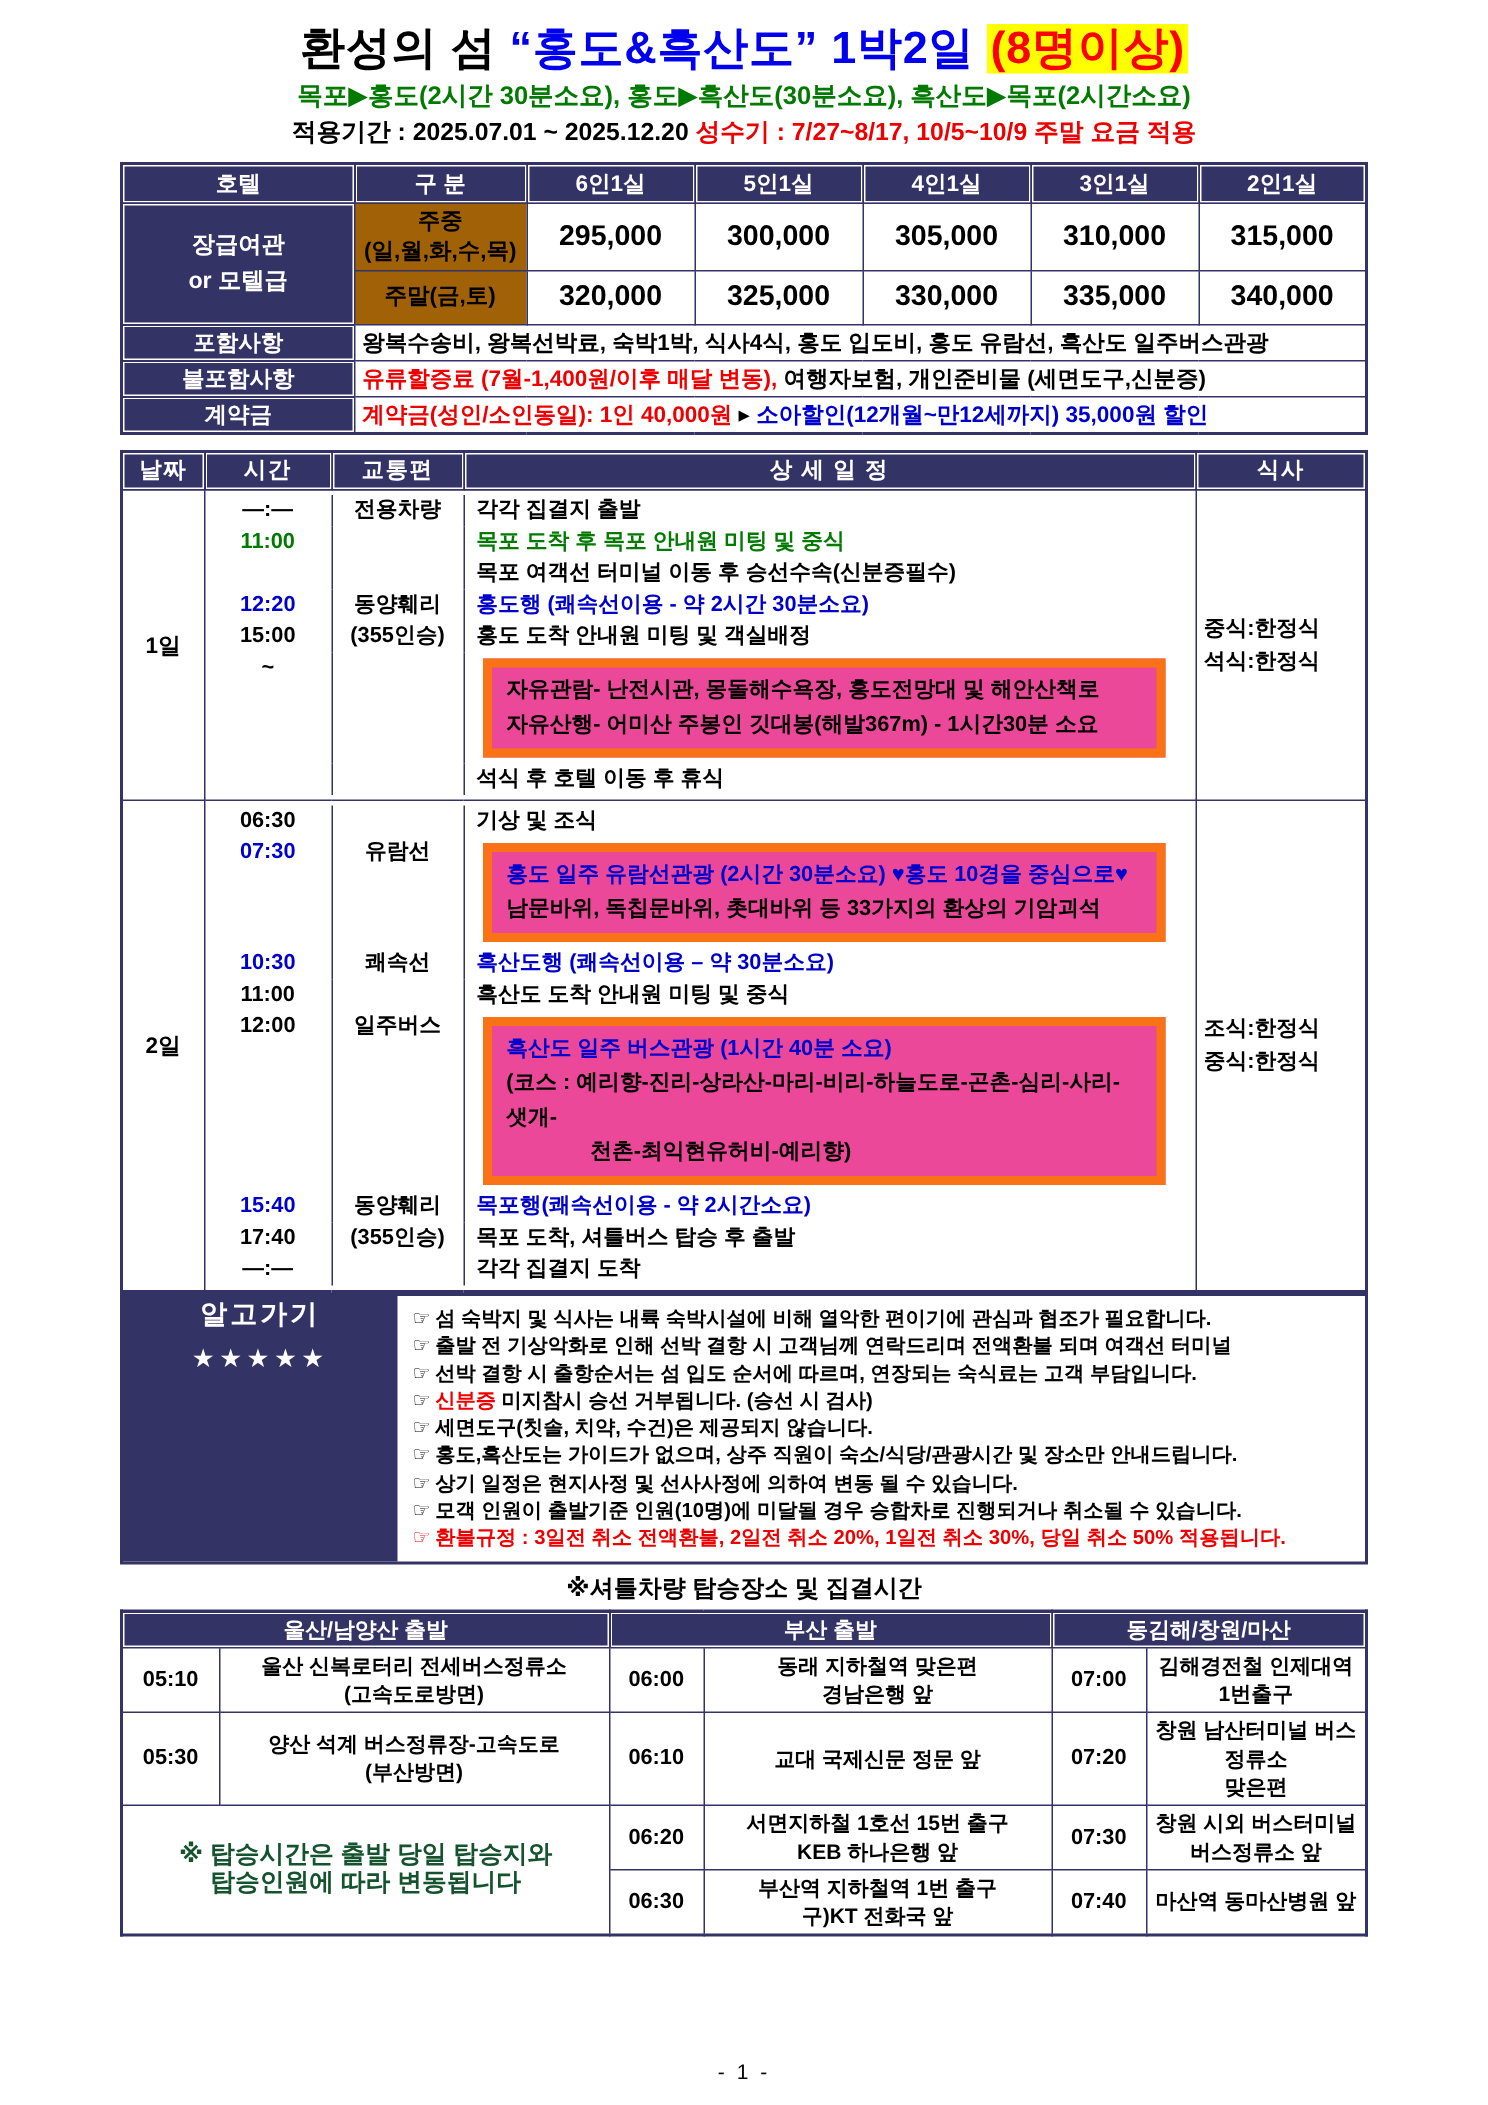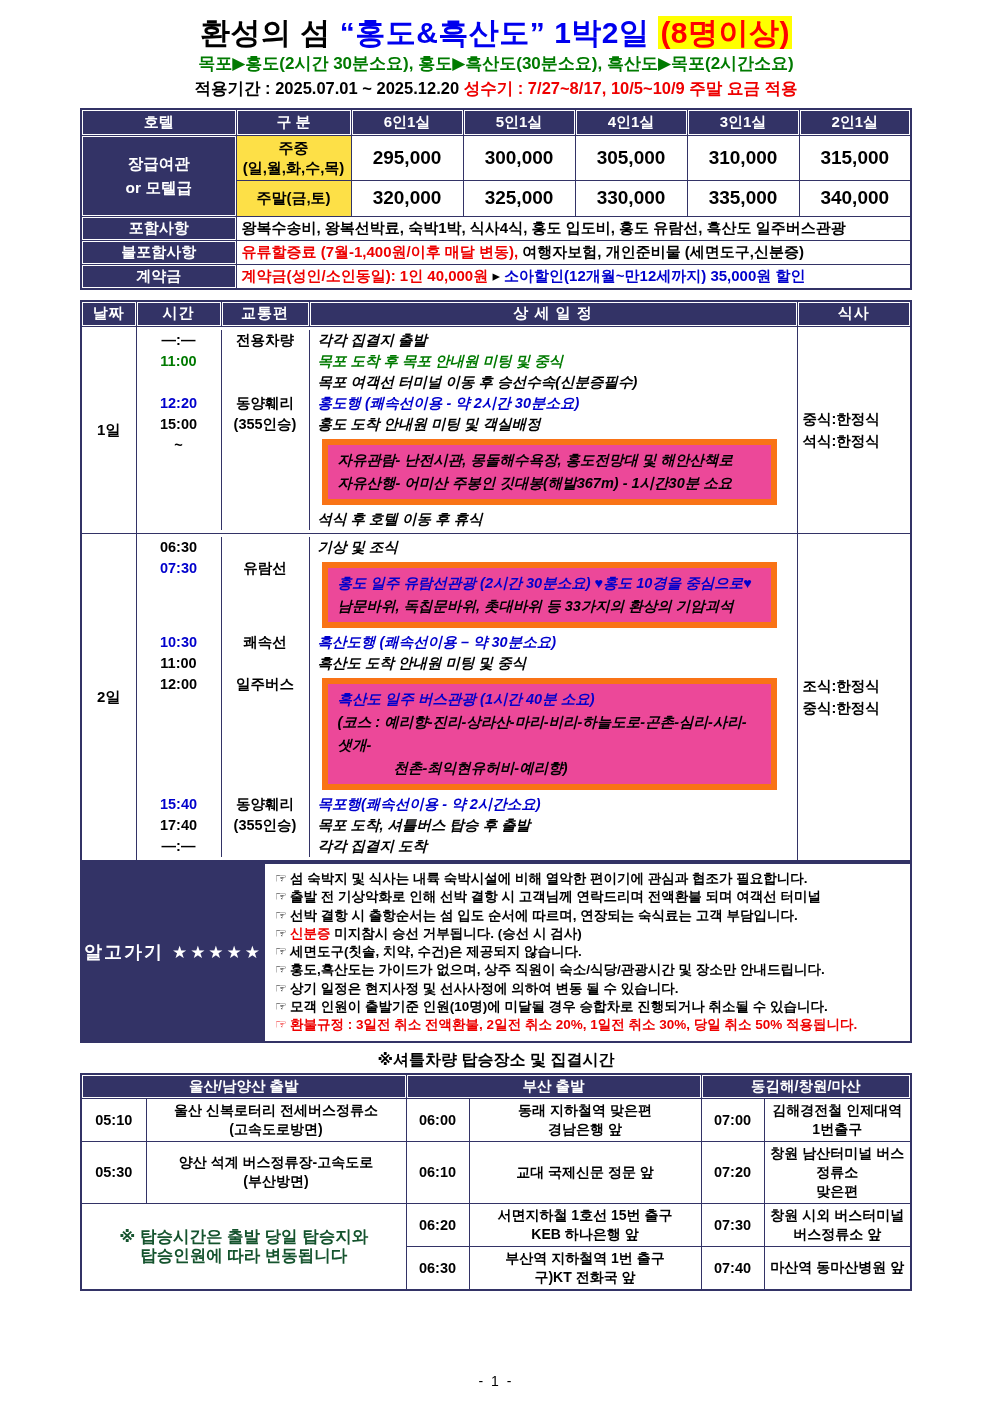--- a/index.html
+++ b/index.html
@@ -17,45 +17,45 @@
 
   
   table.tb { width:100%; border-collapse:collapse; border:2px solid #333366; table-layout:fixed; }
   table.tb th, table.tb td { border:1px solid #333366; padding:2px 5px; }
   .navy { background:#333366; color:#fff; box-shadow:inset 0 0 0 1px #ffffff; text-align:center; }
 
   
   .ptab { margin-top:8px; font-size:15px; }
   .ptab th { font-size:15px; font-weight:700; height:26px; }
   .price-cell { text-align:center; font-size:19px; font-weight:800; }
-  .gubun { background:#fde047; text-align:center; line-height:20px; }
+  .gubun { background:#a16207; text-align:center; line-height:20px; }
   .hotel-cell { font-size:15.5px; line-height:24px; }
   .info-cell { font-size:15px; padding:4px 4px 4px 10px; }
   .red { color:#EE0000; } .blue { color:#0000CC; } .green { color:#007A00; }
 
   
   .itab { margin-top:10px; font-size:14.5px; }
   .itab th { height:26px; font-size:15px; letter-spacing:1px; }
   .itab td { vertical-align:top; }
   .date-cell { text-align:center; vertical-align:middle !important; font-size:15px; }
   .meal-cell { vertical-align:middle !important; padding-left:8px; font-size:14.5px; }
   .meal-cell div { line-height:22px; }
   .day-cell { padding:0 !important; }
   .day-lines { padding:3px 0 3px 0; }
   .it-line { display:flex; align-items:stretch; min-height:21px; line-height:21px; }
   .it-time { flex:0 0 85px; border-right:1px solid #333366; text-align:center; }
   .it-tr   { flex:0 0 88px; border-right:1px solid #333366; text-align:center; }
-  .it-dt   { flex:1 1 auto; padding:0 8px; min-width:0;font-style:italic; }
+  .it-dt   { flex:1 1 auto; padding:0 8px; min-width:0; }
   .ibox { border:6px solid #f97316; background:#ec4899; margin:4px 12px 4px 4px; padding:4px 10px; }
   .ibox div { line-height:23px; }
   .indent { padding-left:56px; }
 
   
   .notes { display:flex; border:2px solid #333366; margin-top:0; }
-  .notes-left { flex:0 0 183px; background:#333366; color:#fff; display:flex; justify-content:center; align-items:center; gap:8px; }
+  .notes-left { flex:0 0 183px; background:#333366; color:#fff; display:flex; flex-direction:column; justify-content:flex-start; align-items:center; gap:8px; }
   .notes-label { font-size:18px; letter-spacing:2px; }
   .notes-stars { font-size:17px; letter-spacing:3px; }
   .notes-right { flex:1 1 auto; padding:6px 8px 6px 10px; font-size:13.5px; }
   .note-line { line-height:18.3px; white-space:nowrap; }
   .note-cont { padding-left:21px; }
   .mk { margin-right:3px; }
 
   
   .sh-title { text-align:center; font-size:16px; line-height:22px; margin-top:6px; }
   .stab { margin-top:2px; font-size:14px; }

